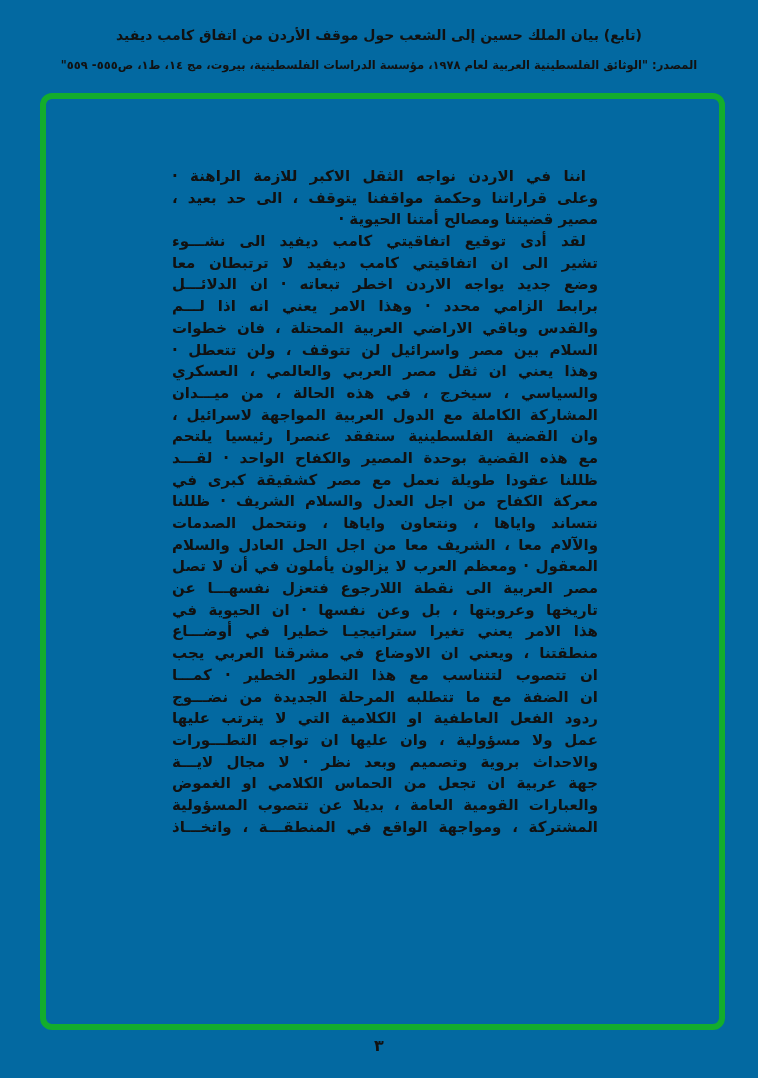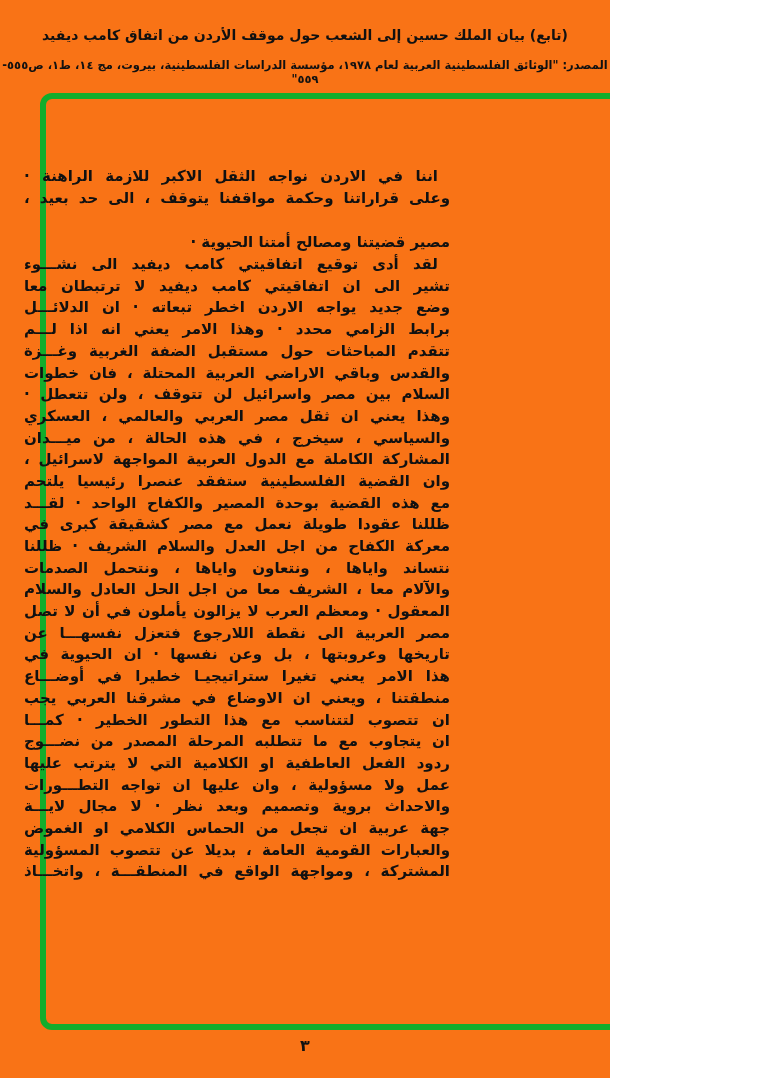--- a/index.html
+++ b/index.html
@@ -3,23 +3,23 @@
 <meta charset="utf-8">
 <style>
   html, body {
     margin: 0;
     padding: 0;
     background: #ffffff;
     font-family: "DejaVu Sans", sans-serif;
   }
   .page {
     position: relative;
-    width: 610px;
+    width: 758px;
     height: 1078px;
-    background: #f97316;
+    background: #0369a1;
     overflow: hidden;
   }
   .header-title {
     position: absolute;
     top: 27px;
     left: 0;
     width: 100%;
     text-align: center;
     direction: rtl;
     font-size: 14px;
@@ -67,21 +67,20 @@
     text-align-last: justify;
     text-justify: inter-word;
     overflow: visible;
   }
   .body-text .line.indent {
     padding-right: 12px;
   }
   .body-text .line.align-right {
     text-align: right;
     text-align-last: right;
-    margin-top: 23px;
   }
   .page-number {
     position: absolute;
     top: 1036px;
     left: 0;
     width: 100%;
     text-align: center;
     font-size: 16px;
     font-weight: bold;
     color: #111;
@@ -99,39 +98,38 @@
   <div class="frame" style="border-color: rgb(19, 173, 44);"></div>
 
   <div class="body-text">
       <div class="line indent">اننا في الاردن نواجه الثقل الاكبر للازمة الراهنة ·</div>
       <div class="line">وعلى قراراتنا وحكمة مواقفنا يتوقف ، الى حد بعيد ،</div>
       <div class="line align-right">مصير قضيتنا ومصالح أمتنا الحيوية ·</div>
       <div class="line indent">لقد أدى توقيع اتفاقيتي كامب ديفيد الى نشـــوء</div>
       <div class="line">تشير الى ان اتفاقيتي كامب ديفيد لا ترتبطان معا</div>
       <div class="line">وضع جديد يواجه الاردن اخطر تبعاته · ان الدلائـــل</div>
       <div class="line">برابط الزامي محدد · وهذا الامر يعني انه اذا لـــم</div>
-      <div class="line">تتقدم المباحثات حول مستقبل الضفة الغربية وغـــزة</div>
       <div class="line">والقدس وباقي الاراضي العربية المحتلة ، فان خطوات</div>
       <div class="line">السلام بين مصر واسرائيل لن تتوقف ، ولن تتعطل ·</div>
       <div class="line">وهذا يعني ان ثقل مصر العربي والعالمي ، العسكري</div>
       <div class="line">والسياسي ، سيخرج ، في هذه الحالة ، من ميـــدان</div>
       <div class="line">المشاركة الكاملة مع الدول العربية المواجهة لاسرائيل ،</div>
       <div class="line">وان القضية الفلسطينية ستفقد عنصرا رئيسيا يلتحم</div>
       <div class="line">مع هذه القضية بوحدة المصير والكفاح الواحد · لقـــد</div>
       <div class="line">ظللنا عقودا طويلة نعمل مع مصر كشقيقة كبرى في</div>
       <div class="line">معركة الكفاح من اجل العدل والسلام الشريف · ظللنا</div>
       <div class="line">نتساند واياها ، ونتعاون واياها ، ونتحمل الصدمات</div>
       <div class="line">والآلام معا ، الشريف معا من اجل الحل العادل والسلام</div>
       <div class="line">المعقول · ومعظم العرب لا يزالون يأملون في أن لا تصل</div>
       <div class="line">مصر العربية الى نقطة اللارجوع فتعزل نفسهـــا عن</div>
       <div class="line">تاريخها وعروبتها ، بل وعن نفسها · ان الحيوية في</div>
       <div class="line">هذا الامر يعني تغيرا ستراتيجيـا خطيرا في أوضـــاع</div>
       <div class="line">منطقتنا ، ويعني ان الاوضاع في مشرقنا العربي يجب</div>
       <div class="line">ان تتصوب لتتناسب مع هذا التطور الخطير · كمـــا</div>
-      <div class="line">ان يتجاوب مع ما تتطلبه المرحلة المصدر من نضـــوج</div>
+      <div class="line">ان الضفة مع ما تتطلبه المرحلة الجديدة من نضـــوج</div>
       <div class="line">ردود الفعل العاطفية او الكلامية التي لا يترتب عليها</div>
       <div class="line">عمل ولا مسؤولية ، وان عليها ان تواجه التطـــورات</div>
       <div class="line">والاحداث بروية وتصميم وبعد نظر · لا مجال لايـــة</div>
       <div class="line">جهة عربية ان تجعل من الحماس الكلامي او الغموض</div>
       <div class="line">والعبارات القومية العامة ، بديلا عن تتصوب المسؤولية</div>
       <div class="line">المشتركة ، ومواجهة الواقع في المنطقـــة ، واتخـــاذ</div>
     </div>
 
   <div class="page-number">٣</div>
 

